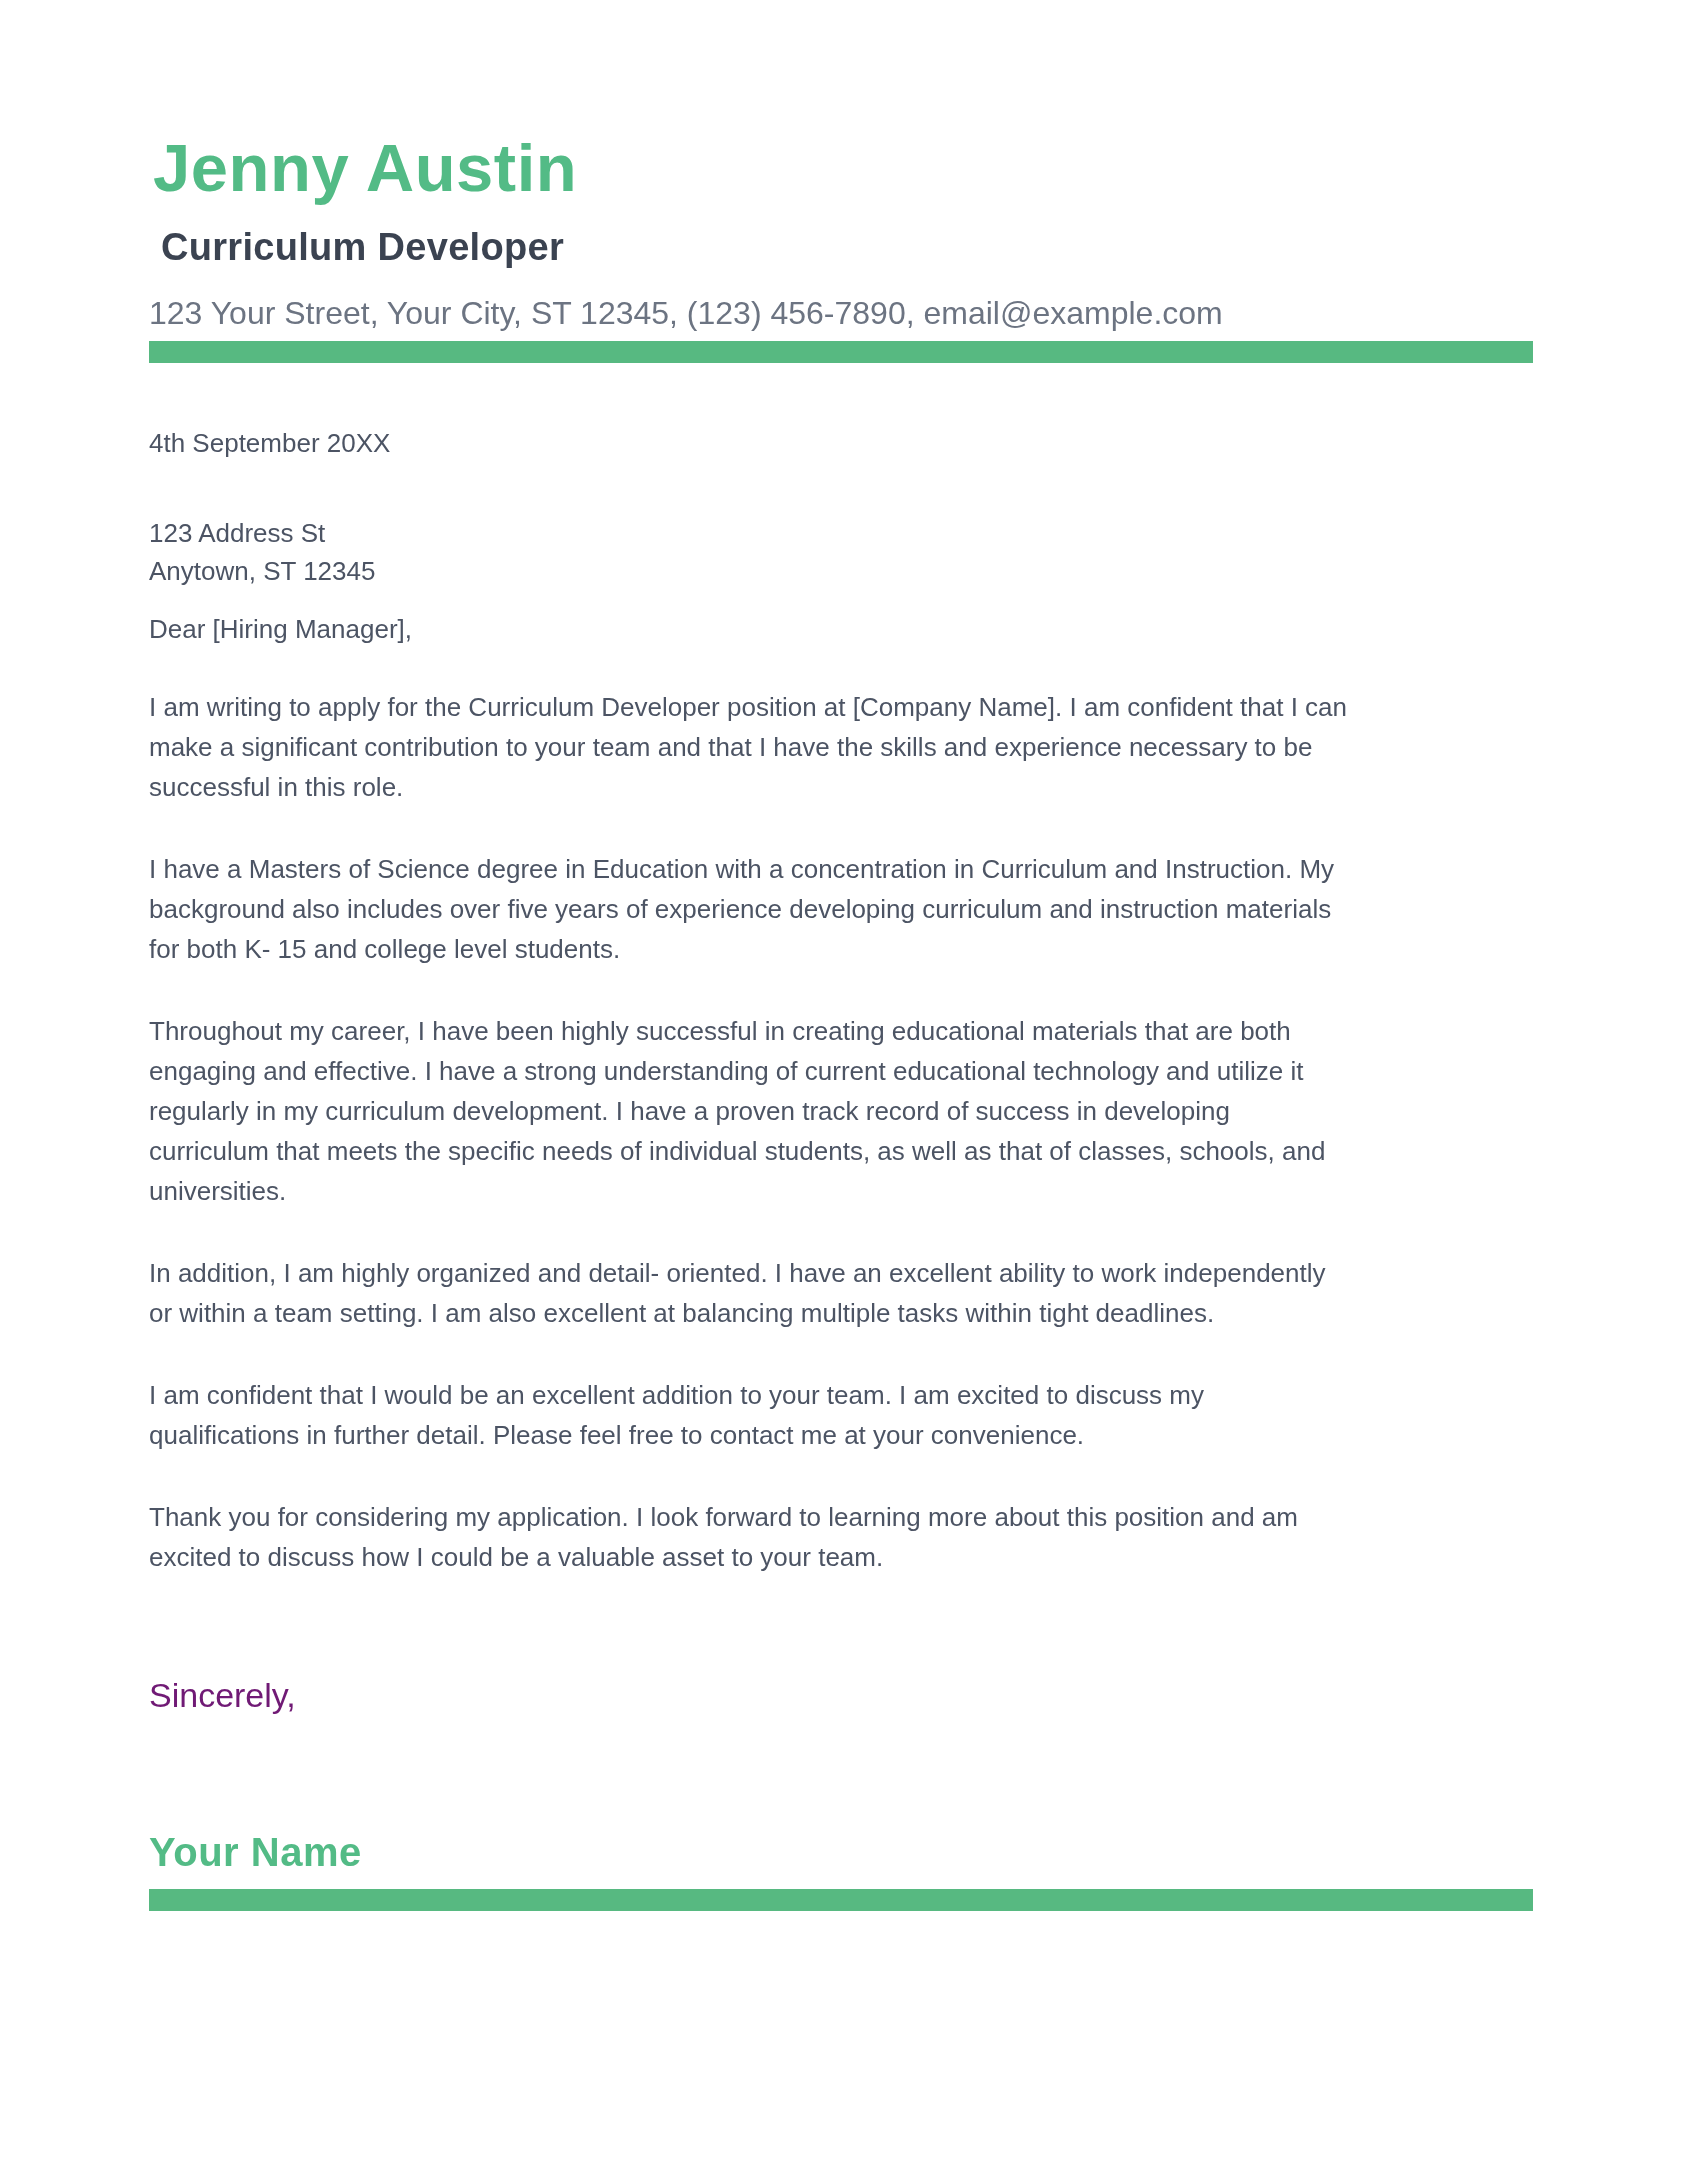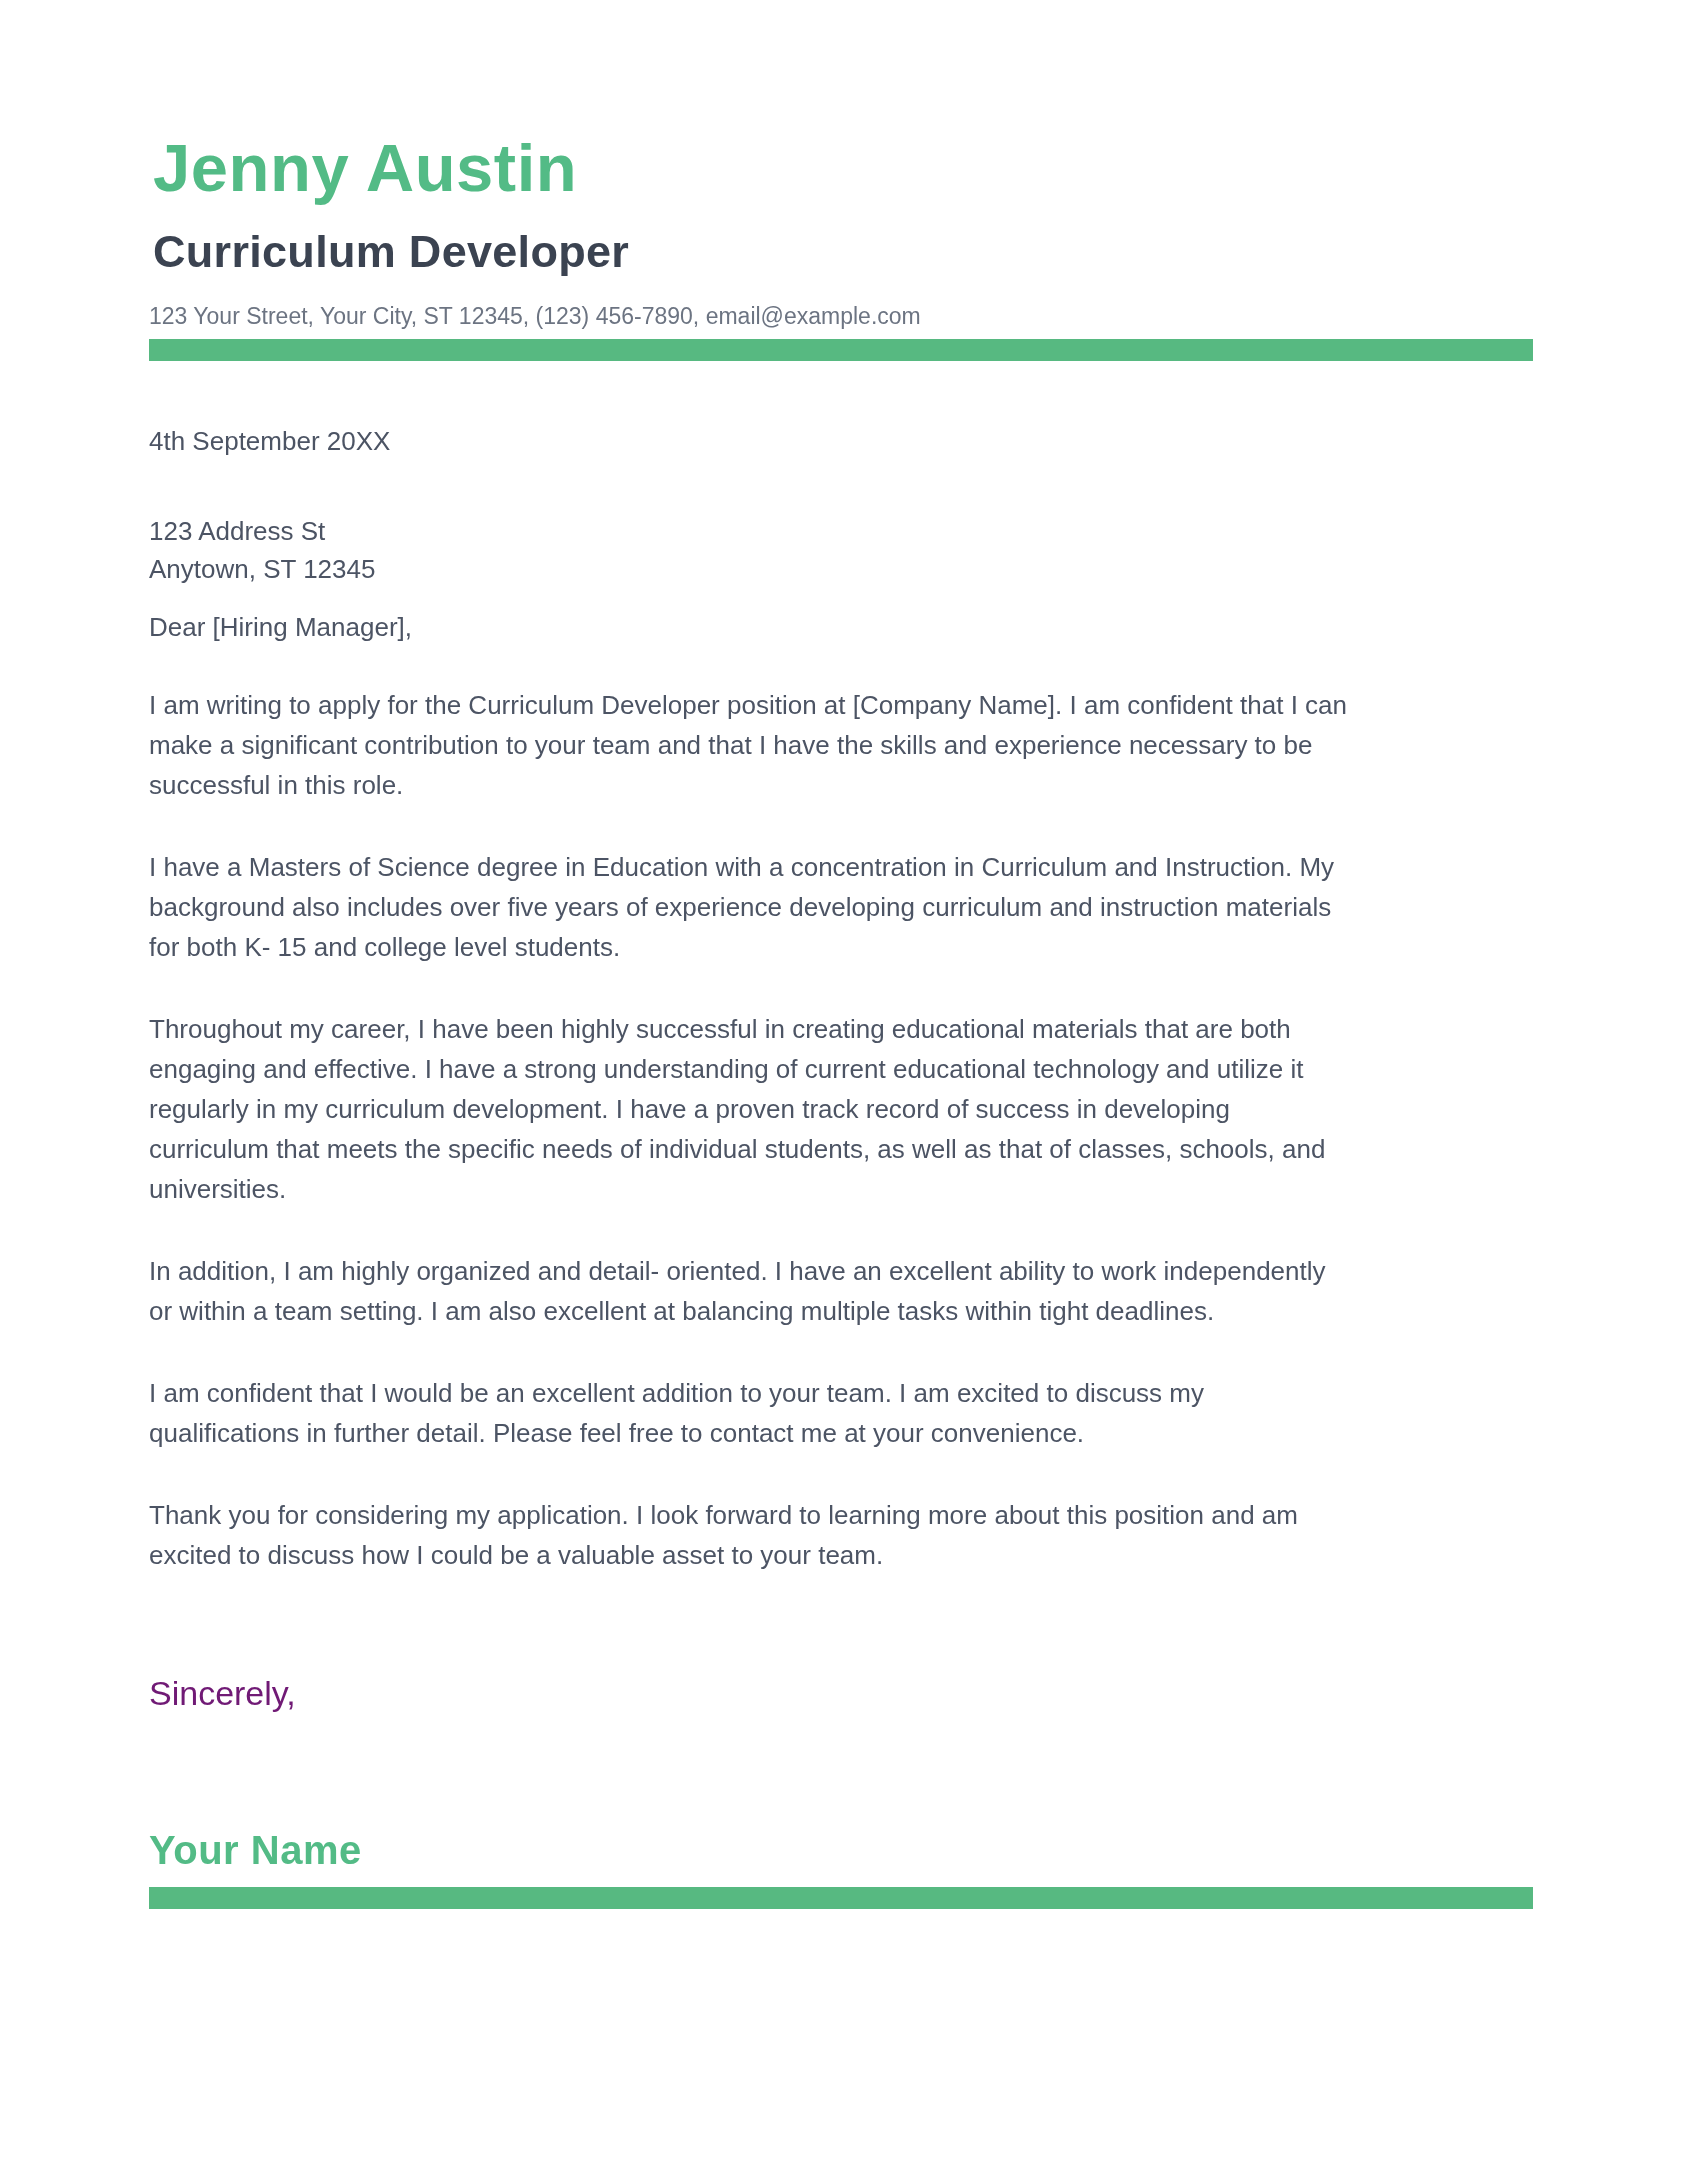--- a/index.html
+++ b/index.html
@@ -15,29 +15,29 @@
   }
   .name {
     font-size: 67px;
     line-height: 1.1;
     font-weight: bold;
     color: #53BB86;
     margin: 4px;
     letter-spacing: 0.5px;
   }
   .job-title {
-    font-size: 45px;
+    font-size: 38px;
     line-height: 1.1;
     font-weight: bold;
     color: #3B4351;
-    margin: 22px 0 0 4px;
+    margin: 22px 0 0 12px;
     letter-spacing: 0.3px;
   }
   .contact {
-    font-size: 23px;
+    font-size: 32px;
     color: #6C7482;
     margin: 27px 0 0 0;
   }
   .accent-bar {
     height: 22px;
     background: #57B981;
     margin-top: 9px;
   }
   .letter-date {
     font-size: 26px;

